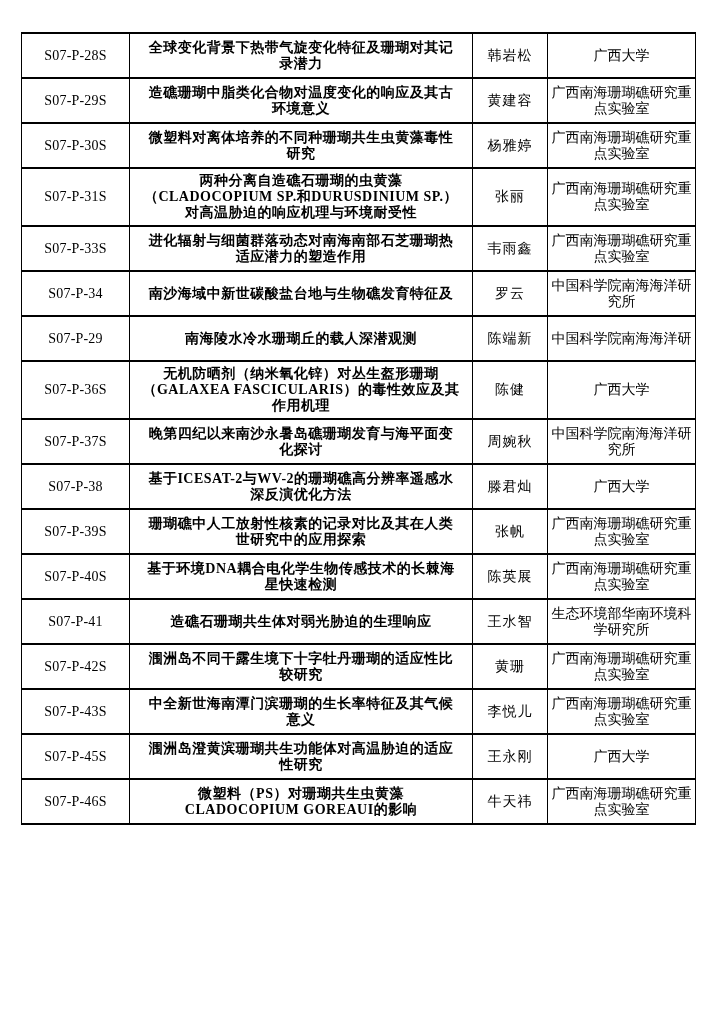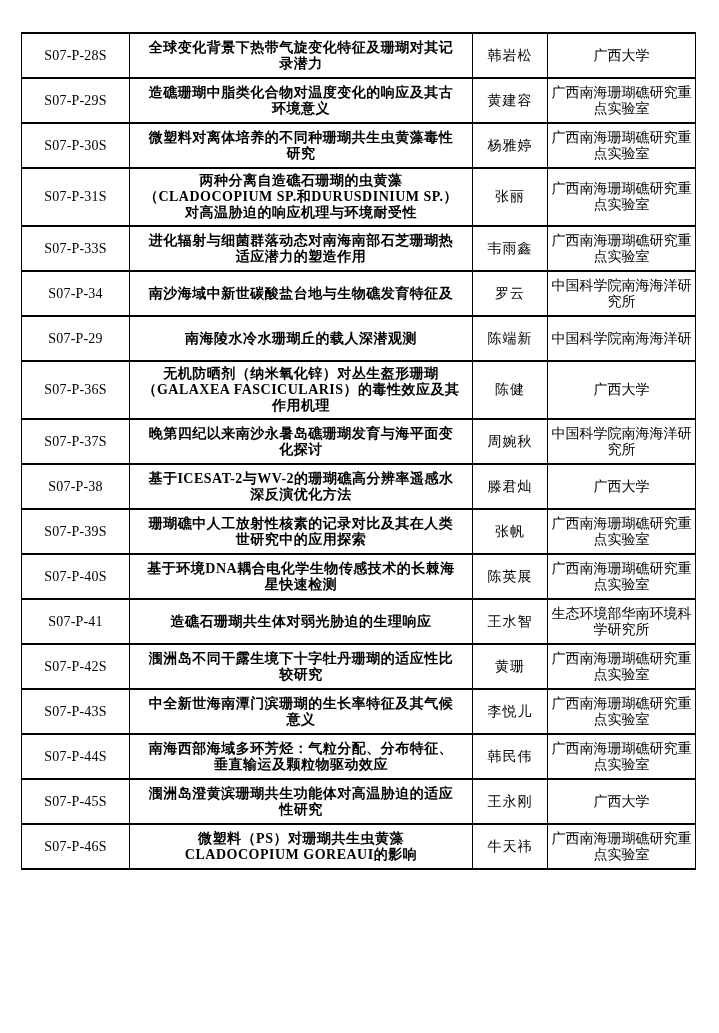--- a/index.html
+++ b/index.html
@@ -179,28 +179,20 @@
   </tr>
         <tr>
     <td class="col-id">S07-P-43S</td>
     <td class="col-title">中全新世海南潭门滨珊瑚的生长率特征及其气候
 意义</td>
     <td class="col-name">李悦儿</td>
     <td class="col-org">广西南海珊瑚礁研究重
 点实验室</td>
   </tr>
         <tr>
-    <td class="col-id">S07-P-44S</td>
-    <td class="col-title">南海西部海域多环芳烃：气粒分配、分布特征、
-垂直输运及颗粒物驱动效应</td>
-    <td class="col-name">韩民伟</td>
-    <td class="col-org">广西南海珊瑚礁研究重
-点实验室</td>
-  </tr>
-        <tr>
     <td class="col-id">S07-P-45S</td>
     <td class="col-title">涠洲岛澄黄滨珊瑚共生功能体对高温胁迫的适应
 性研究</td>
     <td class="col-name">王永刚</td>
     <td class="col-org">广西大学</td>
   </tr>
         <tr>
     <td class="col-id">S07-P-46S</td>
     <td class="col-title">微塑料（PS）对珊瑚共生虫黄藻
 CLADOCOPIUM GOREAUI的影响</td>

